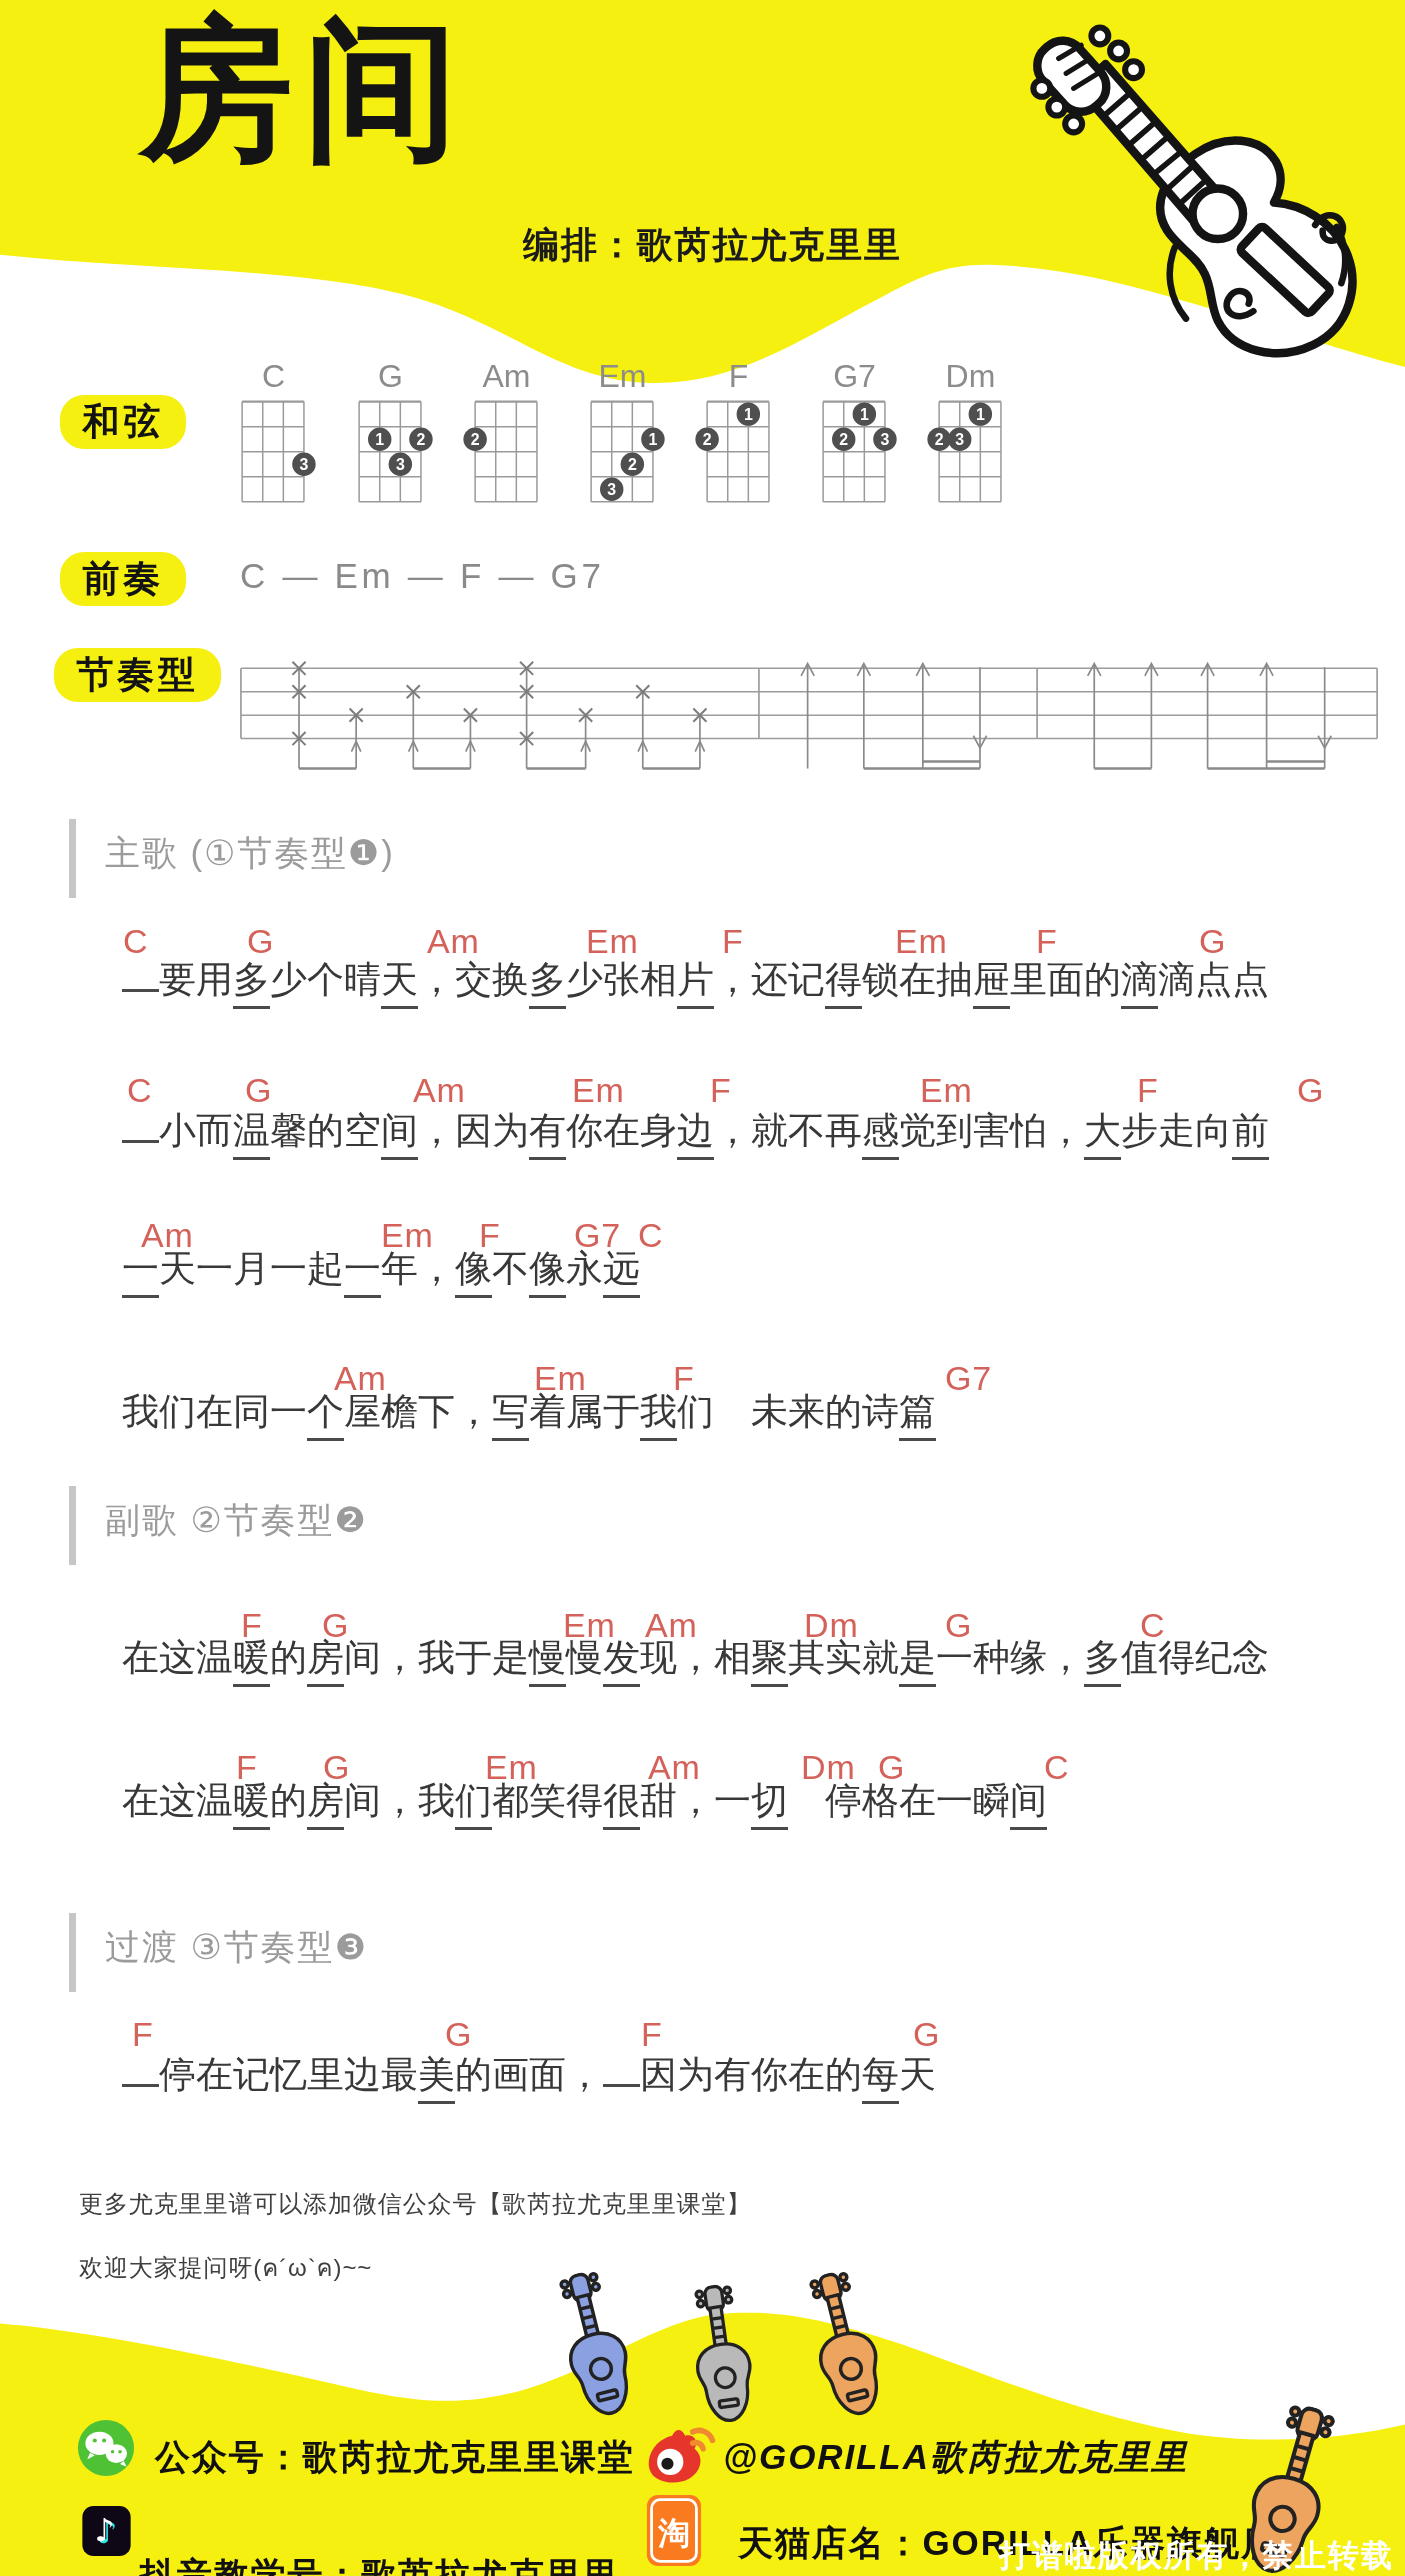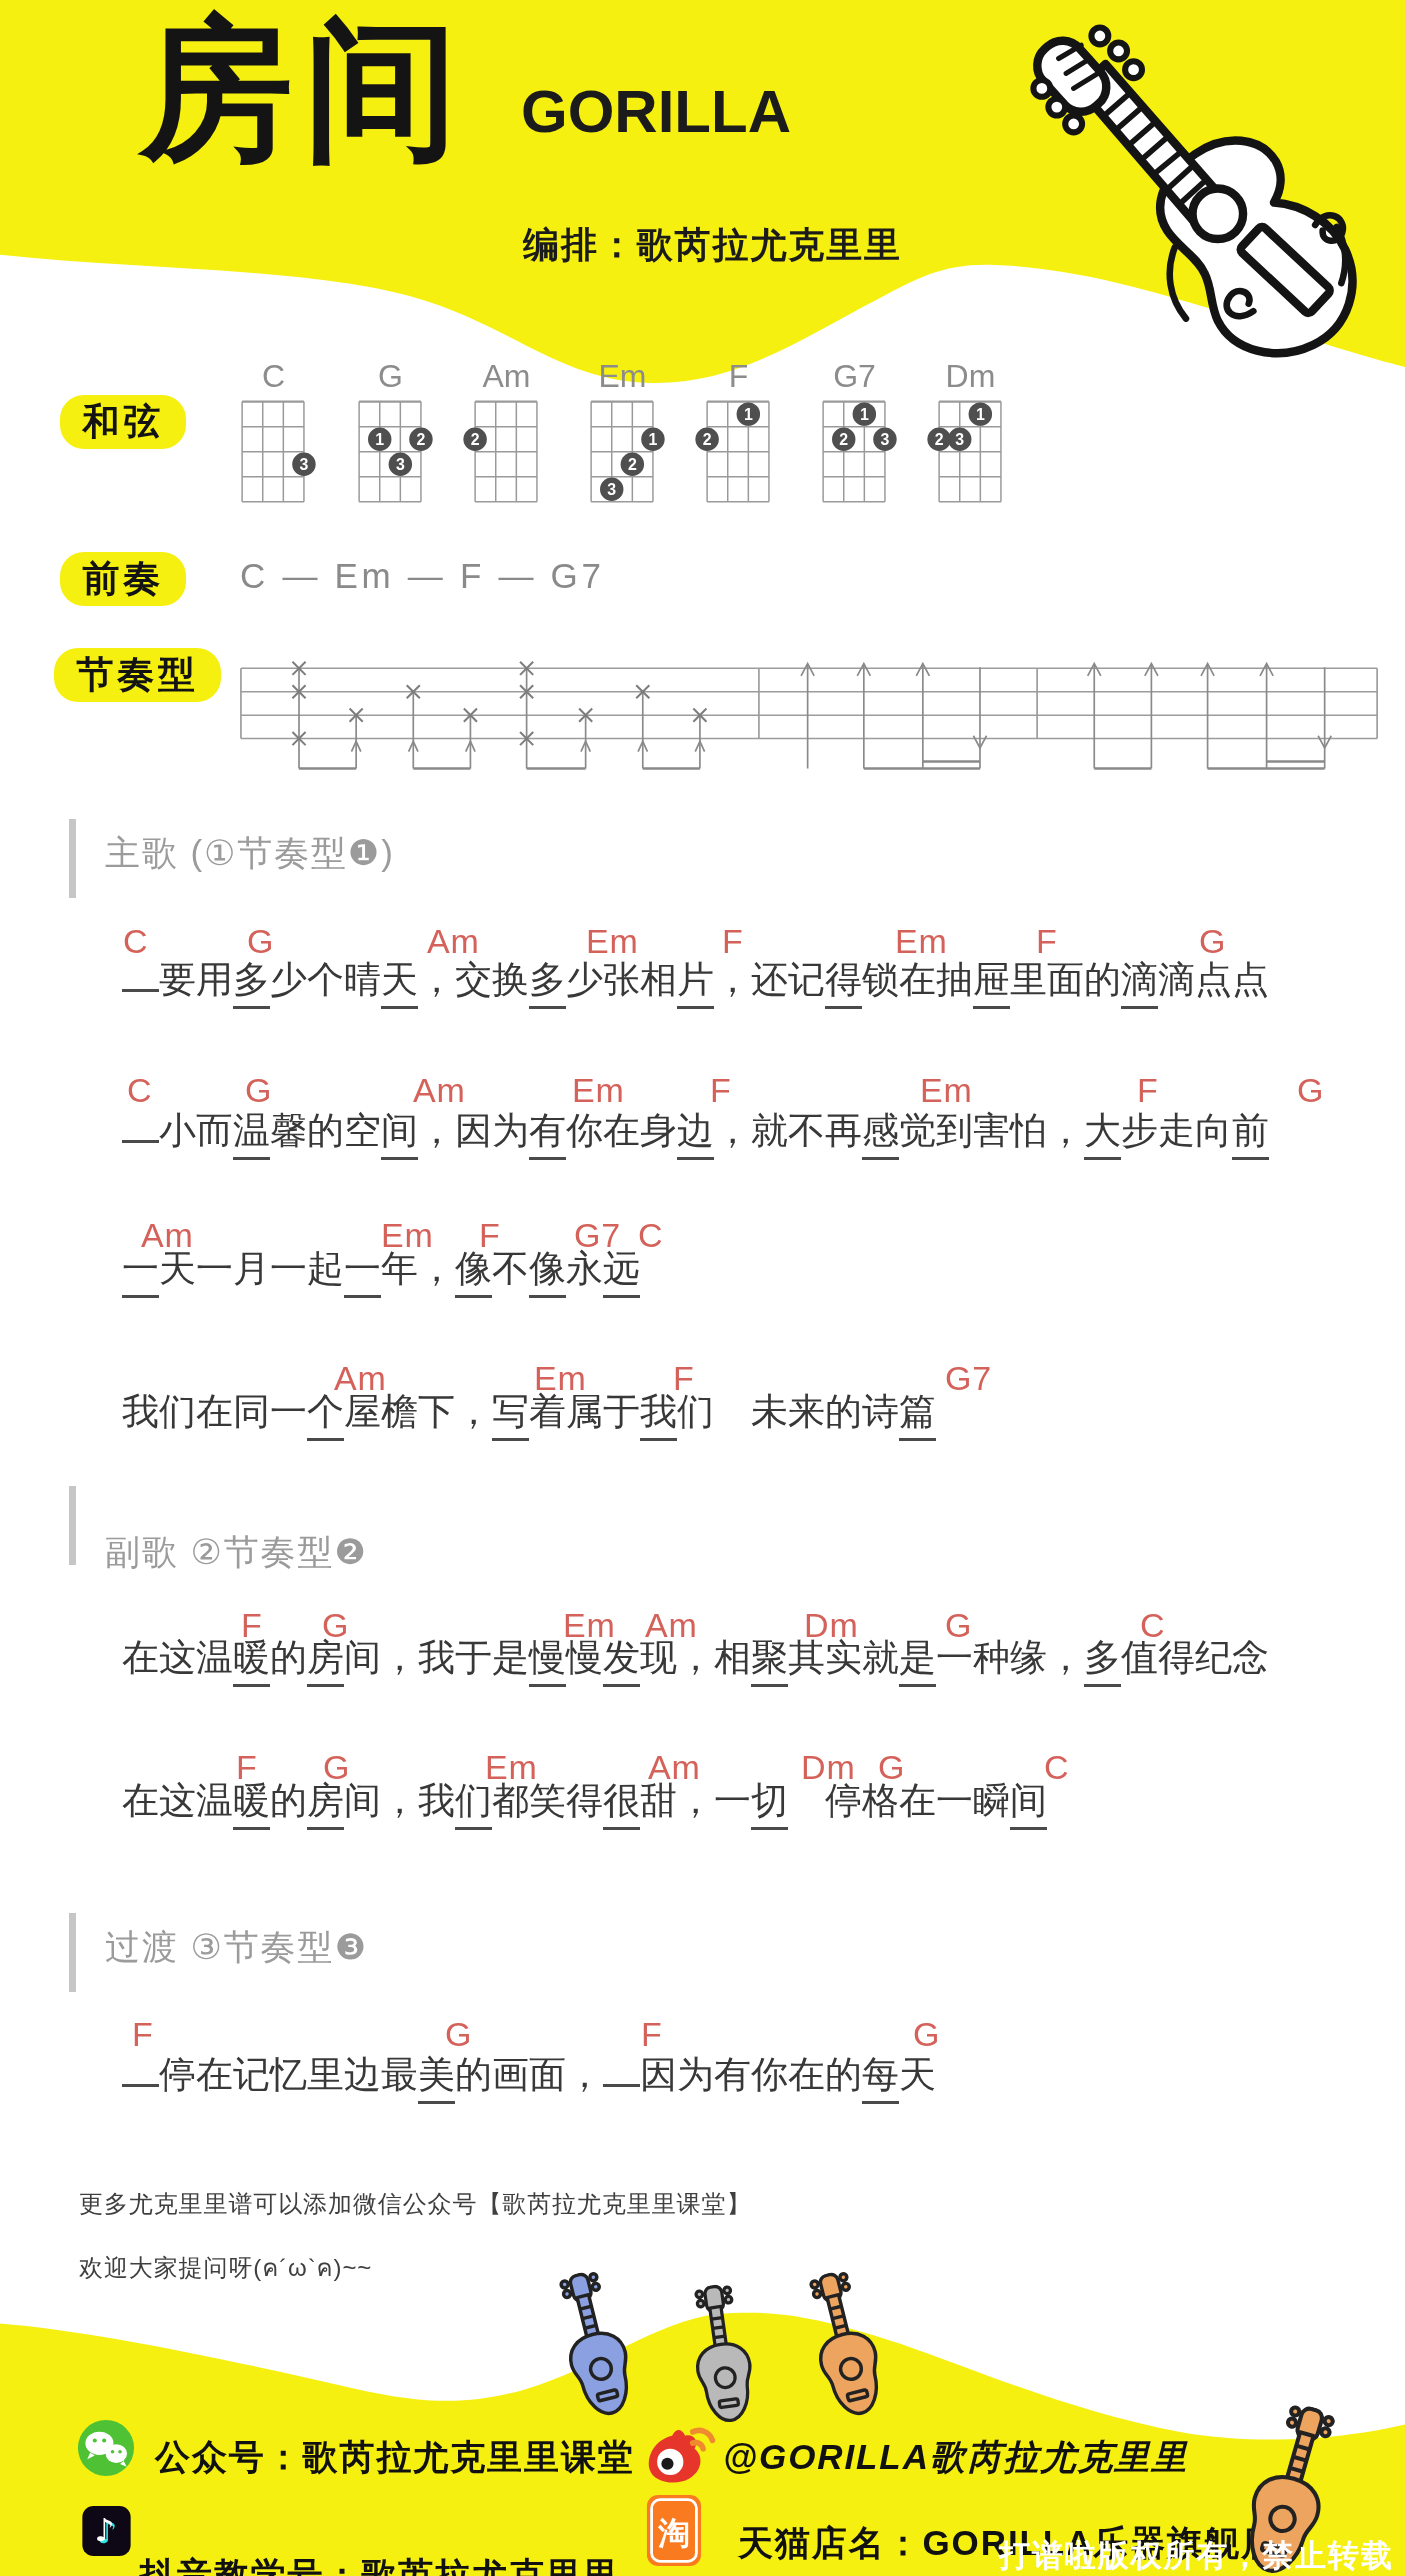--- a/index.html
+++ b/index.html
@@ -72,21 +72,20 @@
     <path fill="#F6F011" d="M0,0 H1500 V392
       C1450,380 1380,356 1300,332
       C1220,308 1145,286 1062,283
       C1008,281 982,296 938,319
       C858,360 788,411 694,409
       C598,407 546,347 440,317
       C330,286 150,288 0,272 Z"></path>
   </svg>
 
   <div id="page-title" class="abs" data-name="song-title">房间</div>
-  <div id="brand-logo" class="abs" data-name="gorilla-logo">GORILLA</div>
   <div id="credit-2" class="abs" data-name="arranger-credit">编排：歌芮拉尤克里里</div>
 
   <svg id="header-guitar" class="abs" data-name="header-ukulele-illustration" viewBox="0 0 422 446">
     <g fill="#ffffff" stroke="#141414" stroke-width="9" stroke-linejoin="round" stroke-linecap="round">
 
       <path d="M198,162 C230,140 268,144 284,170 C292,184 290,200 282,214
                C312,216 344,234 358,264 C376,302 362,348 324,366
                C284,385 238,372 222,340 C214,324 216,306 208,290
                C200,272 180,262 168,244 C150,216 166,184 198,162 Z"></path>
 
@@ -377,21 +376,21 @@
       </div>
       <div class="lyrics" data-name="lyric-line" style="top: 1248px;"><span class="seg u" data-name="lyric-segment">一</span><span class="seg" data-name="lyric-segment">天一月一起</span><span class="seg u" data-name="lyric-segment">一</span><span class="seg" data-name="lyric-segment">年，</span><span class="seg u" data-name="lyric-segment">像</span><span class="seg" data-name="lyric-segment">不</span><span class="seg u" data-name="lyric-segment">像</span><span class="seg" data-name="lyric-segment">永</span><span class="seg u" data-name="lyric-segment">远</span></div>
       <div class="chordline" data-name="chord-line" style="top: 1359px;">
         <span data-name="chord-symbol" style="left: 334px;">Am</span>
         <span data-name="chord-symbol" style="left: 534px;">Em</span>
         <span data-name="chord-symbol" style="left: 673px;">F</span>
         <span data-name="chord-symbol" style="left: 945px;">G7</span>
       </div>
       <div class="lyrics" data-name="lyric-line" style="top: 1391px;"><span class="seg" data-name="lyric-segment">我们在同一</span><span class="seg u" data-name="lyric-segment">个</span><span class="seg" data-name="lyric-segment">屋檐下，</span><span class="seg u" data-name="lyric-segment">写</span><span class="seg" data-name="lyric-segment">着属于</span><span class="seg u" data-name="lyric-segment">我</span><span class="seg" data-name="lyric-segment">们</span><span class="gap" data-name="lyric-gap"></span><span class="seg" data-name="lyric-segment">未来的诗</span><span class="seg u" data-name="lyric-segment">篇</span></div>
       <div class="sec-bar" data-name="section-marker-bar" style="top: 1486px;"></div>
-      <div class="sec-title" data-name="section-title-1" style="top: 1497px; margin-top: 32px;">副歌 ②节奏型❷</div>
+      <div class="sec-title" data-name="section-title-1" style="top: 1497px;">副歌 ②节奏型❷</div>
       <div class="chordline" data-name="chord-line" style="top: 1606px;">
         <span data-name="chord-symbol" style="left: 241px;">F</span>
         <span data-name="chord-symbol" style="left: 322px;">G</span>
         <span data-name="chord-symbol" style="left: 563px;">Em</span>
         <span data-name="chord-symbol" style="left: 645px;">Am</span>
         <span data-name="chord-symbol" style="left: 804px;">Dm</span>
         <span data-name="chord-symbol" style="left: 945px;">G</span>
         <span data-name="chord-symbol" style="left: 1140px;">C</span>
       </div>
       <div class="lyrics" data-name="lyric-line" style="top: 1637px;"><span class="seg" data-name="lyric-segment">在这温</span><span class="seg u" data-name="lyric-segment">暖</span><span class="seg" data-name="lyric-segment">的</span><span class="seg u" data-name="lyric-segment">房</span><span class="seg" data-name="lyric-segment">间，我于是</span><span class="seg u" data-name="lyric-segment">慢</span><span class="seg" data-name="lyric-segment">慢</span><span class="seg u" data-name="lyric-segment">发</span><span class="seg" data-name="lyric-segment">现，相</span><span class="seg u" data-name="lyric-segment">聚</span><span class="seg" data-name="lyric-segment">其实就</span><span class="seg u" data-name="lyric-segment">是</span><span class="seg" data-name="lyric-segment">一种缘，</span><span class="seg u" data-name="lyric-segment">多</span><span class="seg" data-name="lyric-segment">值得纪念</span></div>

